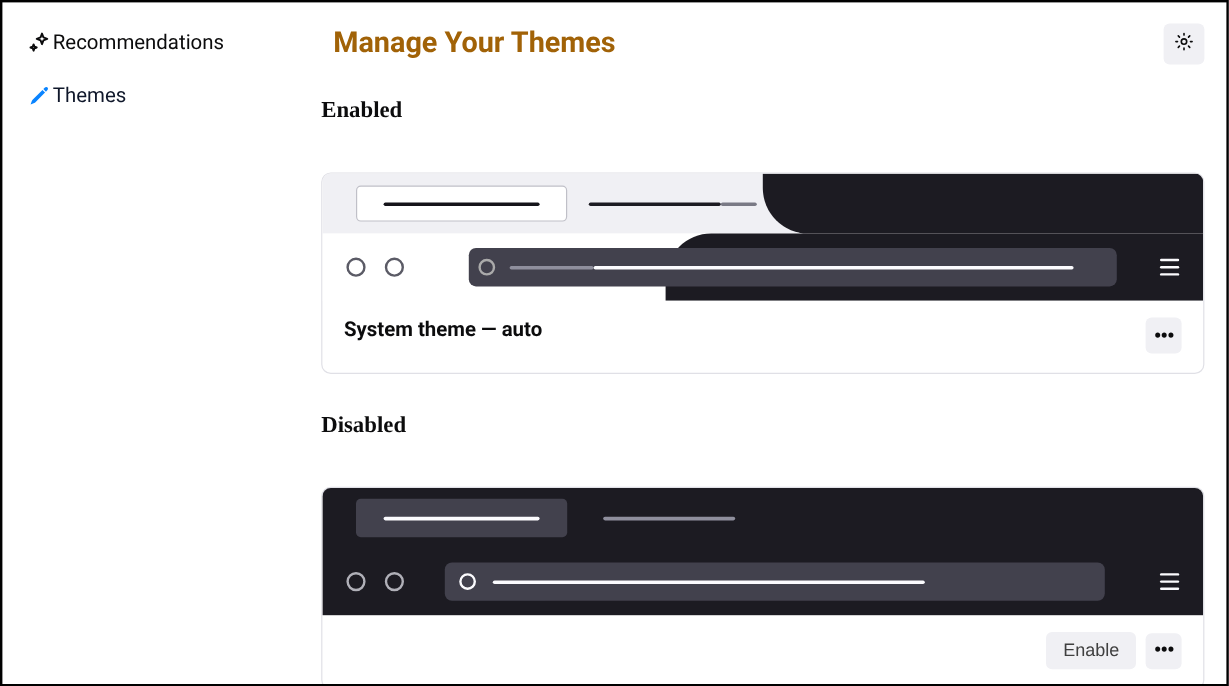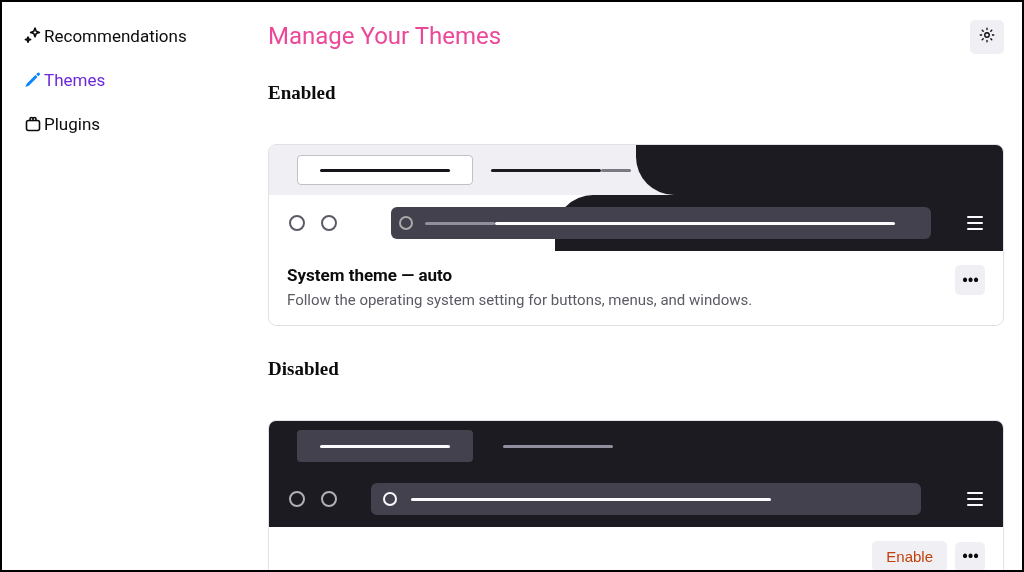--- a/index.html
+++ b/index.html
@@ -28,21 +28,21 @@
       display: flex;
       align-items: center;
       padding: 11px 20px;
       gap: 0;
       cursor: pointer;
       color: #0c0c0d;
       font-size: 17px;
     }
 
     .sidebar-item.active {
-      color: #6d28d9;
+      color: #0f172a;
       align-items: center;
     }
 
     .sidebar-item .icon {
       width: 22px;
       height: 22px;
       display: flex;
       align-items: center;
       justify-content: center;
       flex-shrink: 0;
@@ -56,23 +56,24 @@
 
     .main-header {
       display: flex;
       justify-content: space-between;
       align-items: flex-start;
       margin-bottom: 28px;
     }
 
     .page-title {
       font-size: 24px;
-      font-weight: 400;
-      color: #ec4899;
+      font-weight: 700;
+      color: #a16207;
       margin-top: 2px;
+      margin-left: 10px;
     }
 
     .gear-button {
       width: 34px;
       height: 34px;
       display: flex;
       align-items: center;
       justify-content: center;
       border-radius: 5px;
       background: #f0f0f4;
@@ -130,21 +131,21 @@
       align-items: center;
     }
 
     .enable-button {
       background: #f0f0f4;
       border: none;
       padding: 7px 14px;
       border-radius: 5px;
       font-size: 15px;
       cursor: pointer;
-      color: #c2410c;
+      color: #404040;
     }
 
     .more-button {
       width: 30px;
       height: 30px;
       display: flex;
       align-items: center;
       justify-content: center;
       background: #f0f0f4;
       border-radius: 5px;
@@ -404,29 +405,20 @@
 
   <div class="sidebar-item active">
     <span class="icon">
       <svg width="20" height="20" viewBox="0 0 20 20" fill="#0a84ff">
         <path d="M15.5 2.5a1.5 1.5 0 011.06 2.56l-1.3 1.3-2.12-2.12 1.3-1.3A1.5 1.5 0 0115.5 2.5zM12.4 5l2.12 2.12-8.2 8.2a3 3 0 01-1.28.76L2.5 17l.92-2.54a3 3 0 01.76-1.28L12.4 5z"></path>
       </svg>
     </span>
     <span>Themes</span>
   </div>
 
-  <div class="sidebar-item">
-    <span class="icon">
-      <svg width="20" height="20" viewBox="0 0 20 20" fill="none" stroke="#0c0c0d" stroke-width="1.6" stroke-linecap="round" stroke-linejoin="round">
-        <rect x="3.5" y="6.5" width="13" height="10" rx="2"></rect>
-        <path d="M7 6.5V5a1.5 1.5 0 013 0v1.5M10 6.5V5a1.5 1.5 0 013 0v1.5"></path>
-      </svg>
-    </span>
-    <span>Plugins</span>
-  </div>
 </div>
 
 <div class="main">
   <div class="main-header">
     <h1 class="page-title">Manage Your Themes</h1>
     <div class="gear-button">
       <span>
         <svg width="18" height="18" viewBox="0 0 20 20" fill="none" stroke="#0c0c0d" stroke-width="1.5" stroke-linecap="round" stroke-linejoin="round">
           <circle cx="10" cy="10" r="2.5"></circle>
           <path d="M10 2.5v1.5M10 16v1.5M17.5 10H16M4 10H2.5M15.3 4.7l-1.1 1.1M5.8 14.2l-1.1 1.1M15.3 15.3l-1.1-1.1M5.8 5.8L4.7 4.7"></path>
@@ -463,21 +455,20 @@
         <div class="url-bar">
             <div class="url-circle"></div>
             <div class="url-line-g"></div>
             <div class="url-line-w"></div>
           </div>
       </div>
     </div>
     <div class="theme-info">
       <div class="theme-info-text">
         <div class="theme-title">System theme — auto</div>
-        <div class="theme-description">Follow the operating system setting for buttons, menus, and windows.</div>
       </div>
       <div class="theme-actions">
         <div class="more-button">
           <span>•••</span>
         </div>
       </div>
     </div>
   </div>
 
   <h2 class="section-heading">Disabled</h2>

